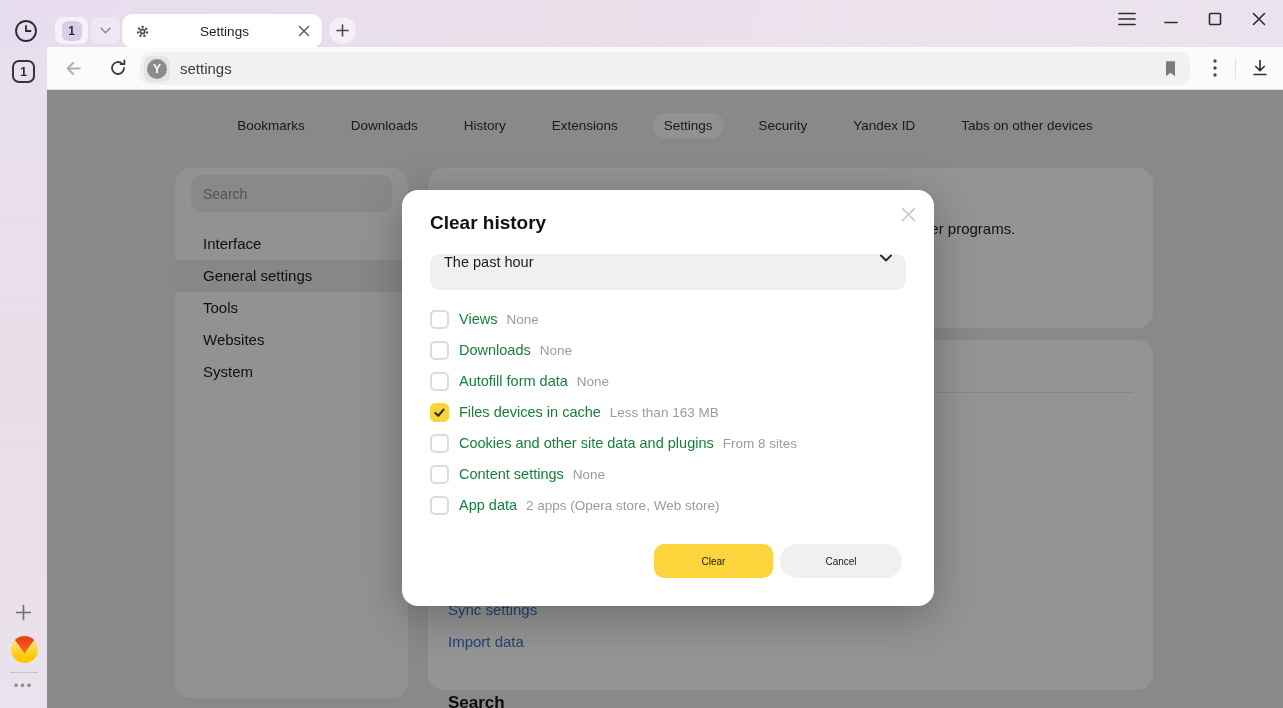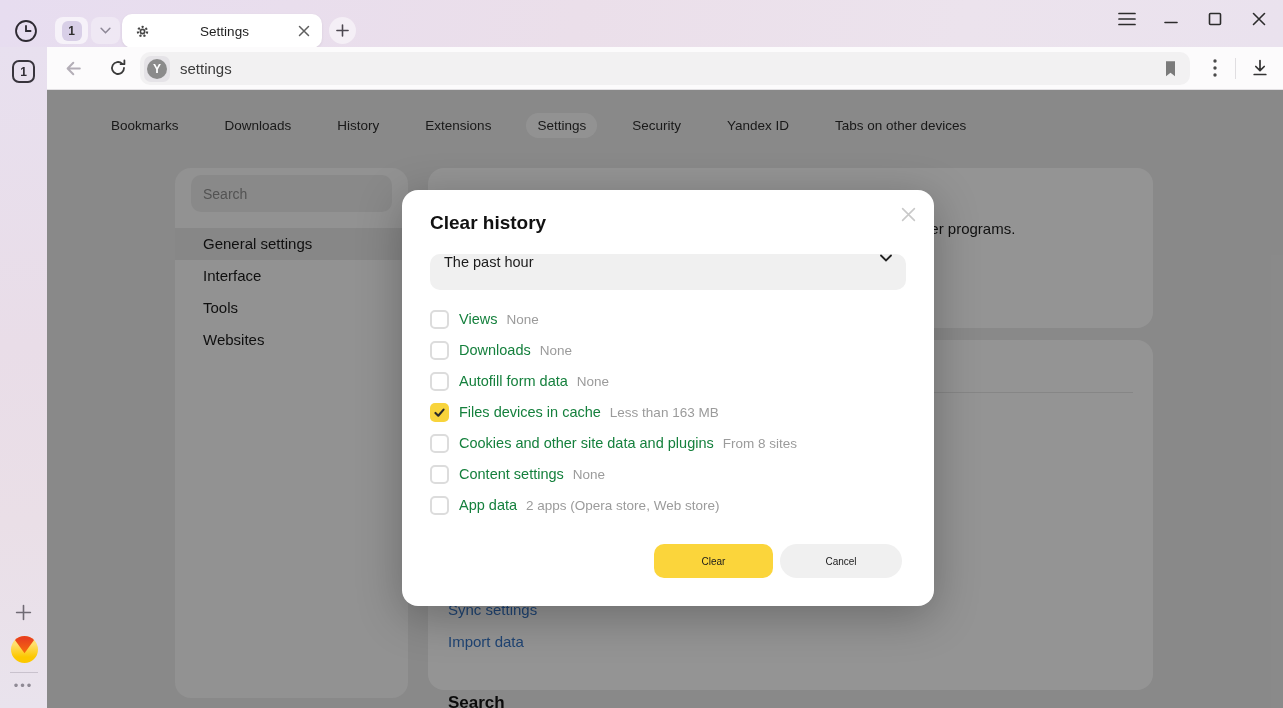--- a/index.html
+++ b/index.html
@@ -51,21 +51,21 @@
   .rail-plus{position:absolute;left:11px;top:553px;width:25px;height:25px;}
   .ylogo{position:absolute;left:11px;top:589px;width:27px;height:27px;border-radius:50%;
     background:linear-gradient(180deg,#ffdf6e 30%,#fcc800 78%);overflow:hidden;}
   .ylogo::before{content:'';position:absolute;inset:0;background:linear-gradient(180deg,#e8401f 10%,#ff8800 95%);
     clip-path:polygon(4% 0,96% 0,50% 64%);}
   .rail-divider{position:absolute;left:10px;top:625px;width:28px;height:1px;background:#c9c2cd;}
   .rail-dots{position:absolute;left:0;top:631px;width:47px;text-align:center;color:#8f8a95;font-size:13px;letter-spacing:2px;}
 
   
   .content{position:absolute;left:47px;top:90px;right:0;bottom:0;background:#ededed;overflow:hidden;z-index:1;}
-  .nav-row{position:absolute;left:0;right:0;top:23px;display:flex;align-items:center;padding-left:41px;}
+  .nav-row{position:absolute;left:0;right:0;top:23px;display:flex;justify-content:center;align-items:center;}
   .nav-item{font-size:13.5px;color:#2e2e2e;margin:0 12px;padding:5px 11px;border-radius:15px;white-space:nowrap;cursor:pointer;}
   .nav-item.on{background:#fcfcfc;}
   .side-card{position:absolute;left:128px;top:78px;width:233px;height:530px;background:#fbfbfb;border-radius:16px;overflow:hidden;}
   .side-search-wrap{padding:7px 16px 0 16px;}
   .side-search{width:100%;height:37px;border:none;outline:none;background:#ececec;border-radius:10px;
     padding:0 12px;font-size:14px;color:#333;font-family:inherit;}
   .side-search::placeholder{color:#8f8f8f;}
   .side-list{margin-top:16px;}
   .sitem{height:32px;line-height:32px;padding-left:28px;font-size:15px;color:#1b1b1b;cursor:pointer;}
   .sitem.on{background:#e9e9e9;}
@@ -114,24 +114,25 @@
     <span class="nav-item">Security</span>
     <span class="nav-item">Yandex ID</span>
     <span class="nav-item">Tabs on other devices</span>
   </div>
 
   <div class="side-card">
     <div class="side-search-wrap">
       <input class="side-search" readonly="" placeholder="Search" style="">
     </div>
     <div class="side-list">
+      <div class="sitem">Interface</div>
       <div class="sitem on">General settings</div>
-      <div class="sitem">Interface</div>
       <div class="sitem">Tools</div>
       <div class="sitem">Websites</div>
+      <div class="sitem">System</div>
     </div>
   </div>
 
   <div class="card1">
     <span class="card1-text">her programs.</span>
   </div>
   <div class="card2">
     <div class="card2-divider"></div>
   </div>
   <span class="blink sync-link">Sync settings</span>

